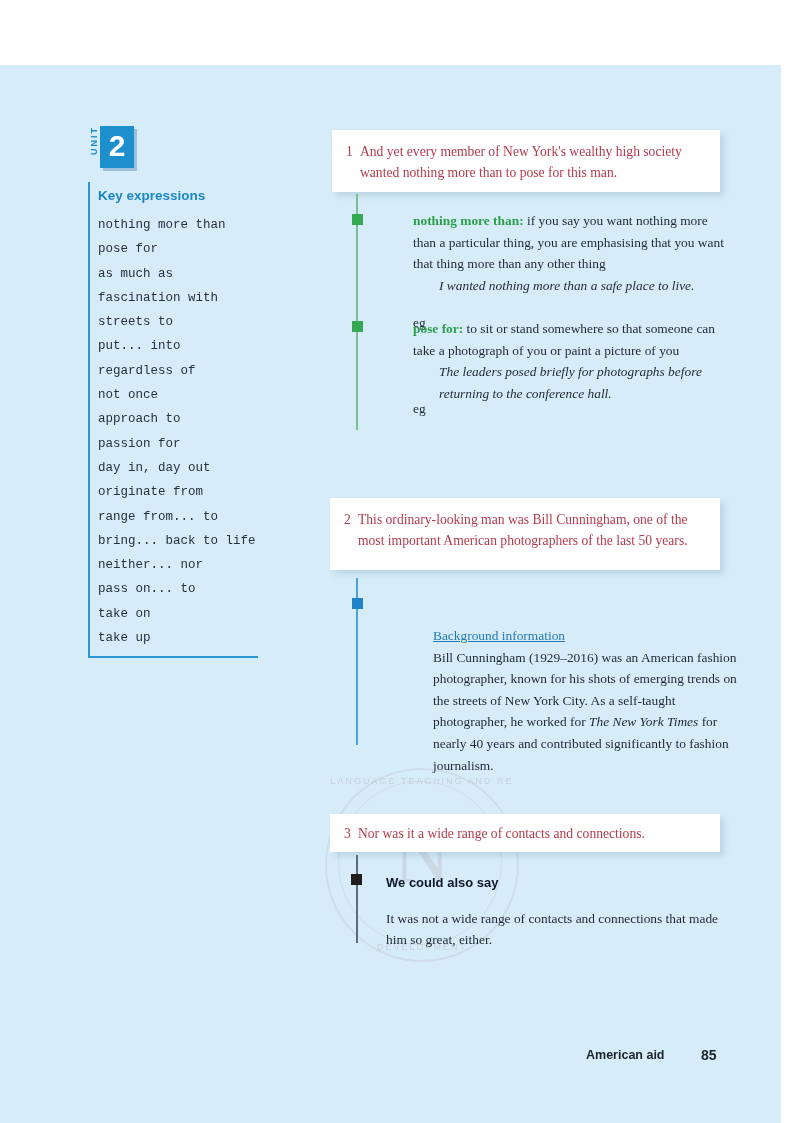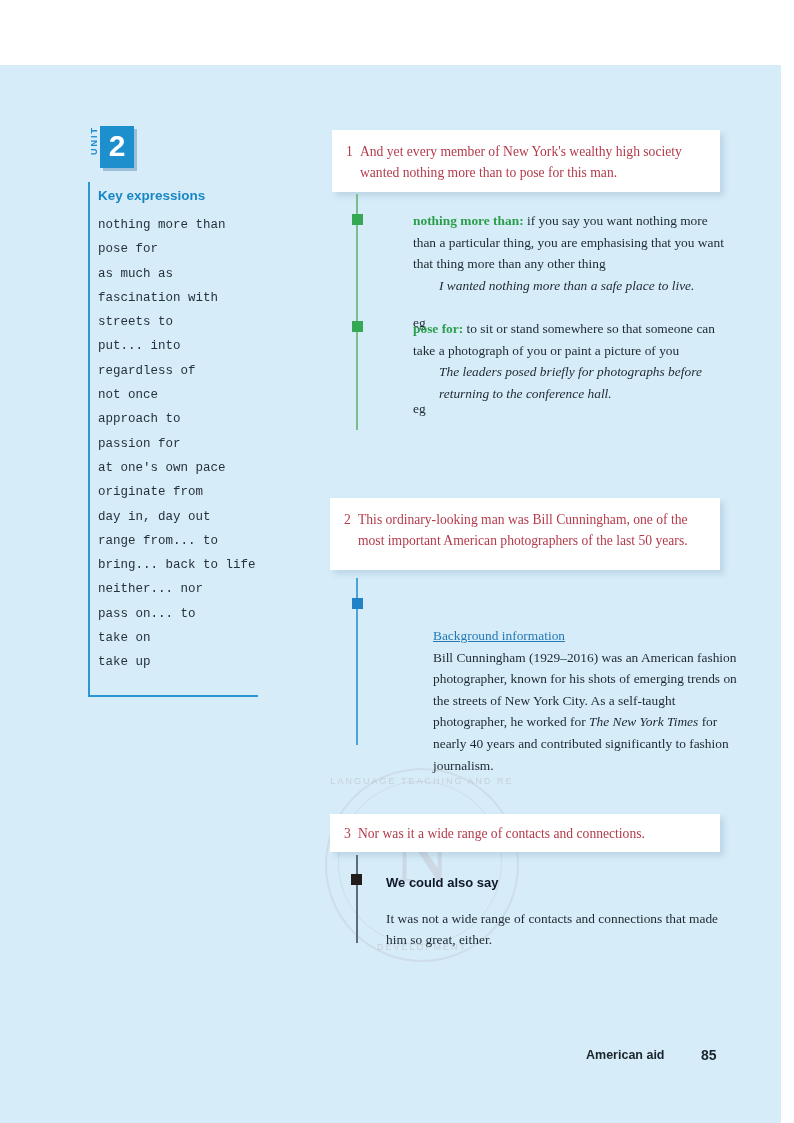--- a/index.html
+++ b/index.html
@@ -116,21 +116,21 @@
     box-shadow: 3px 3px 0 rgba(40,110,160,0.35);
   }
 
   
   .keybox {
     position: absolute;
     left: 88px; top: 182px;
     width: 160px;
     border-left: 2px solid #2a96d4;
     border-bottom: 2px solid #2a96d4;
-    padding: 6px 0 20px 8px;
+    padding: 6px 0 6px 8px;
     box-sizing: content-box;
   }
   .keybox-title {
     color: #1b86c4;
     font-size: 13.5px;
     font-weight: bold;
     margin-bottom: 10px;
     font-family: "Liberation Sans", sans-serif;
   }
   .keybox-item {
@@ -263,23 +263,22 @@
     <div class="keybox-item">nothing more than</div>
     <div class="keybox-item">pose for</div>
     <div class="keybox-item">as much as</div>
     <div class="keybox-item">fascination with</div>
     <div class="keybox-item">streets to</div>
     <div class="keybox-item">put... into</div>
     <div class="keybox-item">regardless of</div>
     <div class="keybox-item">not once</div>
     <div class="keybox-item">approach to</div>
     <div class="keybox-item">passion for</div>
-    <div class="keybox-item">at one's own pace</div>
+    <div class="keybox-item">day in, day out</div>
     <div class="keybox-item">originate from</div>
-    <div class="keybox-item">day in, day out</div>
     <div class="keybox-item">range from... to</div>
     <div class="keybox-item">bring... back to life</div>
     <div class="keybox-item">neither... nor</div>
     <div class="keybox-item">pass on... to</div>
     <div class="keybox-item">take on</div>
     <div class="keybox-item">take up</div>
   </div>
 </div>
 
 <div class="quote" id="quote1">

